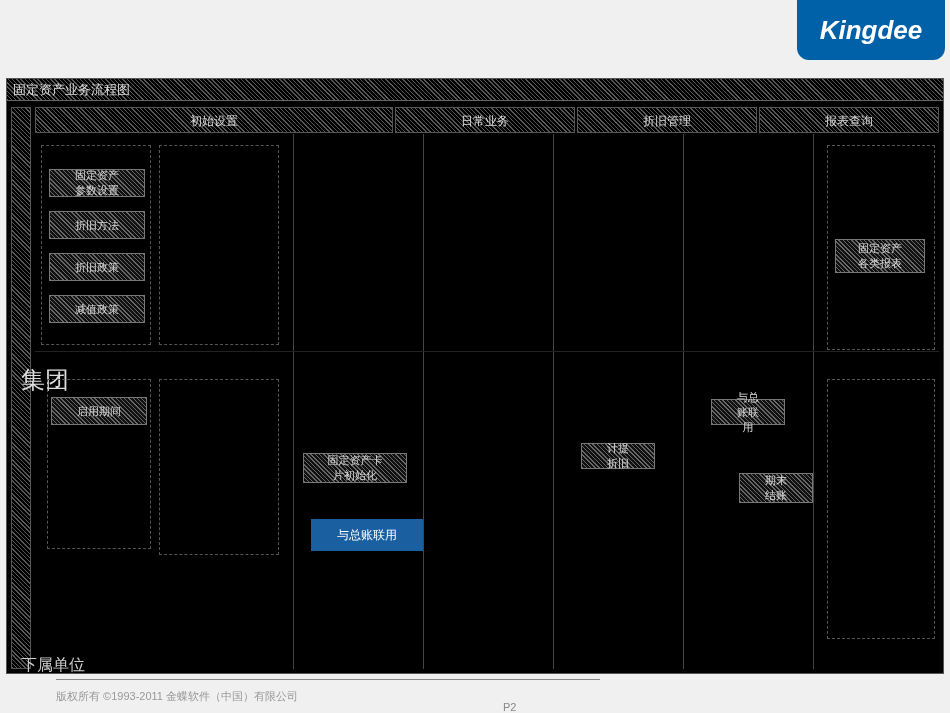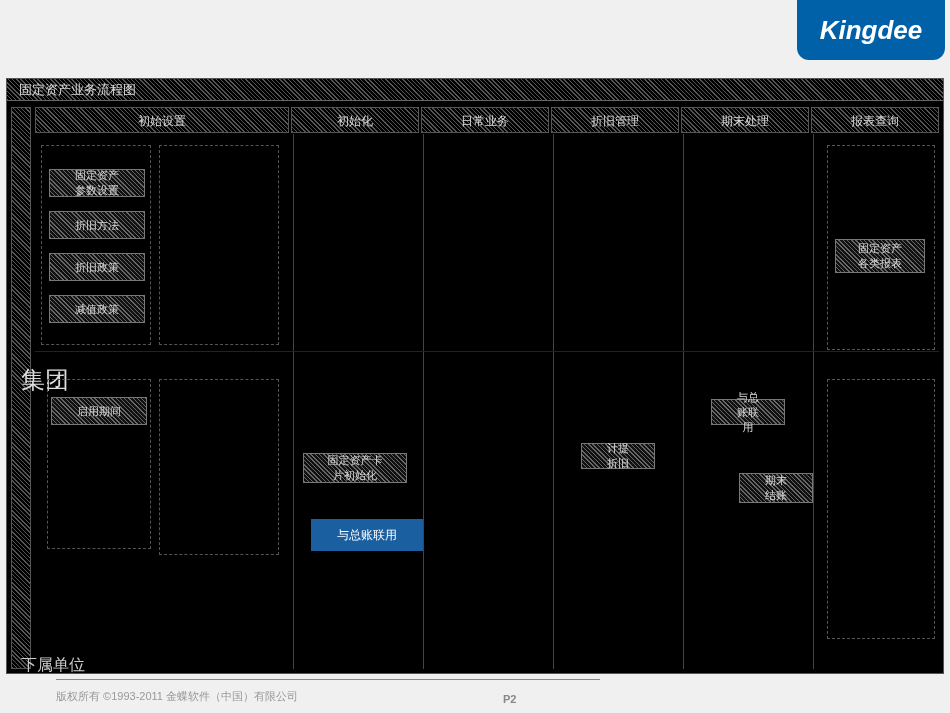--- a/index.html
+++ b/index.html
@@ -41,21 +41,21 @@
     border: 1px solid #555;
   }
   .title-bar {
     position: absolute;
     top: 0; left: 0; right: 0;
     height: 22px;
     background-image: repeating-linear-gradient(45deg,#555 0 1px,#000 1px 3px);
     border-bottom: 1px solid #666;
     color: #dcdcdc;
     font-size: 13px;
-    padding-left: 12px;
+    padding-left: 6px;
     line-height: 22px;
   }
   
   .col-headers {
     position: absolute;
     top: 28px;
     left: 28px;
     right: 4px;
     height: 26px;
     display: flex;
@@ -118,21 +118,21 @@
   
   .footer {
     position:absolute;
     left: 0; right:0;
     bottom: 4px;
     height: 24px;
     color:#999;
     font-size:11px;
   }
   .footer .copy { position:absolute; left:56px; top:4px; }
-  .footer .page { position:absolute; left:455px; top:8px; font-weight:bold; color:#888;padding-left:48px; }
+  .footer .page { position:absolute; left:455px; top:16px; font-weight:normal; color:#888;padding-left:48px; }
   .footer-line {
     position:absolute; left:56px; right:30px; top:-6px; height:1px;
     background: linear-gradient(to right,#888 63%, transparent 63%);
   }
   
   .left-spine {
     position:absolute; top:28px; left:4px; width:20px; bottom:4px;
     background-image: repeating-linear-gradient(45deg,#555 0 1px,#000 1px 3px);
     border:1px solid #555;
   }
@@ -143,24 +143,22 @@
 <div class="logo-badge">Kingdee</div>
 
 <div class="diagram-area">
 
   <div class="title-bar">固定资产业务流程图</div>
 
   <div class="left-spine"></div>
 
   <div class="col-headers">
     <div class="col-head" style="flex:2">初始设置</div>
-    <div class="col-head">初始化</div>
     <div class="col-head">日常业务</div>
     <div class="col-head">折旧管理</div>
-    <div class="col-head">期末处理</div>
     <div class="col-head">报表查询</div>
   </div>
 
   <div class="vsep" style="left:286px"></div>
   <div class="vsep" style="left:416px"></div>
   <div class="vsep" style="left:546px"></div>
   <div class="vsep" style="left:676px"></div>
   <div class="vsep" style="left:806px"></div>
 
   <div class="hsep" style="top:272px"></div>

